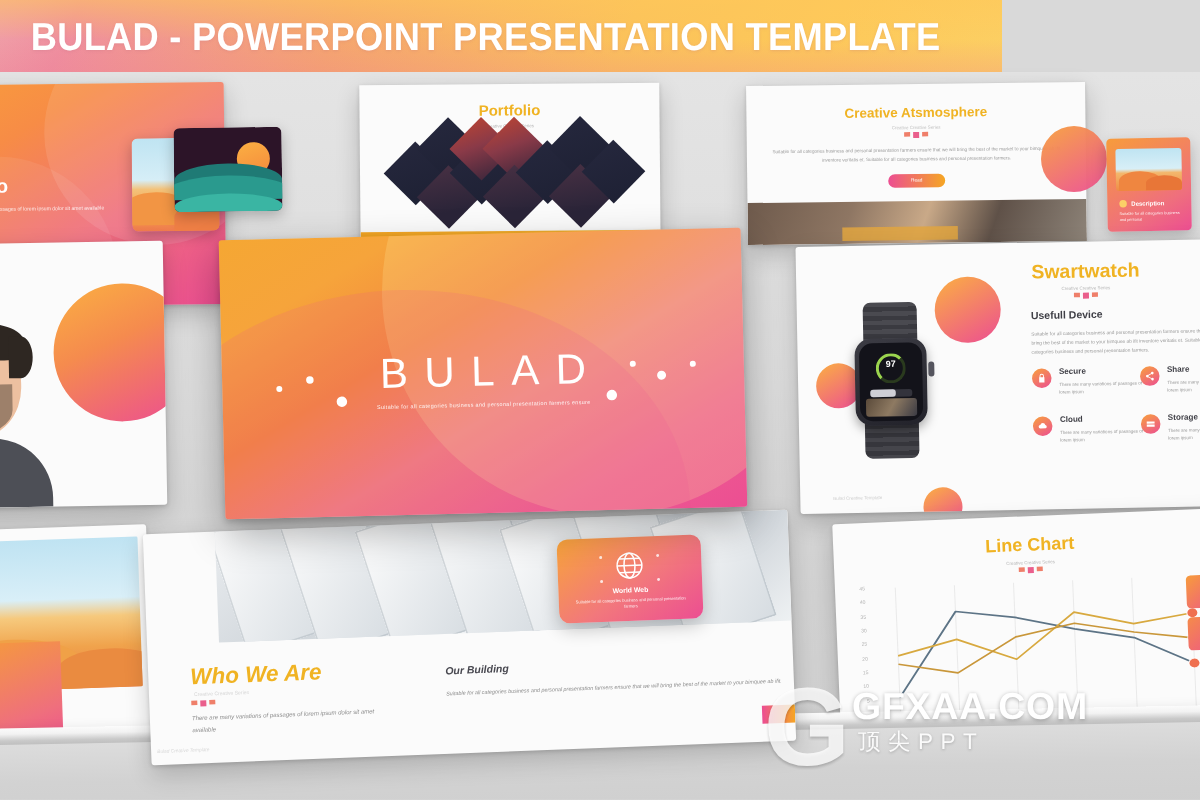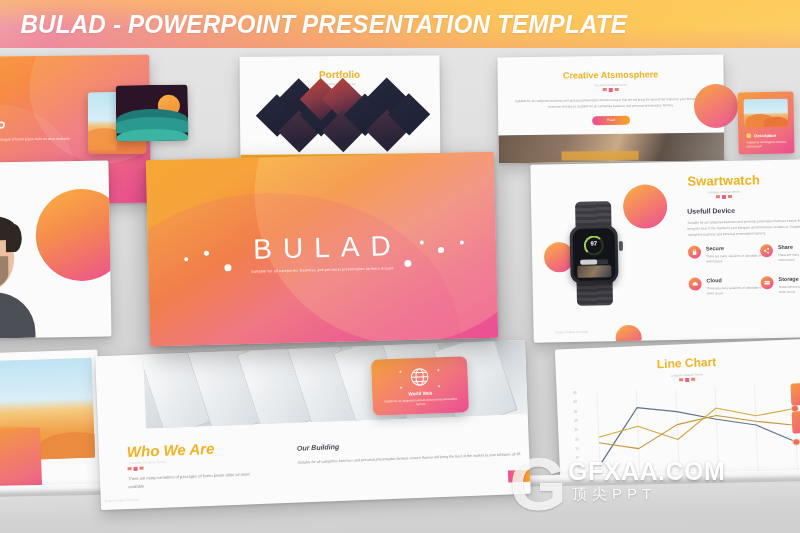--- a/index.html
+++ b/index.html
@@ -25,25 +25,24 @@
     box-shadow:0 4px 10px rgba(0,0,0,.18);
   }
   .table-face {
     position:absolute; left:-40px; right:-40px; top:489px; bottom:-20px;
     background:linear-gradient(180deg,#dcdcdc 0%,#d2d2d2 40%,#cecece 100%);
     transform:rotate(-1.1deg);
   }
 
   
   .banner {
-    position:absolute; left:0; top:0; width:800px; height:48px;
+    position:absolute; left:0; top:0; width:668px; height:48px;
     background:linear-gradient(115deg,#f0a0a8 0%,#ef8f9f 8%,#f5a66f 34%,#fbc25a 62%,#fdc95a 82%,#fccf63 100%);
     overflow:hidden;
     z-index:60;
-    font-style:italic;
   }
   .banner::after{
     content:""; position:absolute; left:0; top:0; width:100%; height:100%;
     background:linear-gradient(180deg,rgba(255,200,90,.55) 0%,rgba(255,255,255,0) 55%, rgba(236,120,150,.22) 100%);
     pointer-events:none;
   }
   .banner-title {
     position:relative; z-index:2;
     color:#fff; font-weight:bold;
     font-size:26px; line-height:48px;

